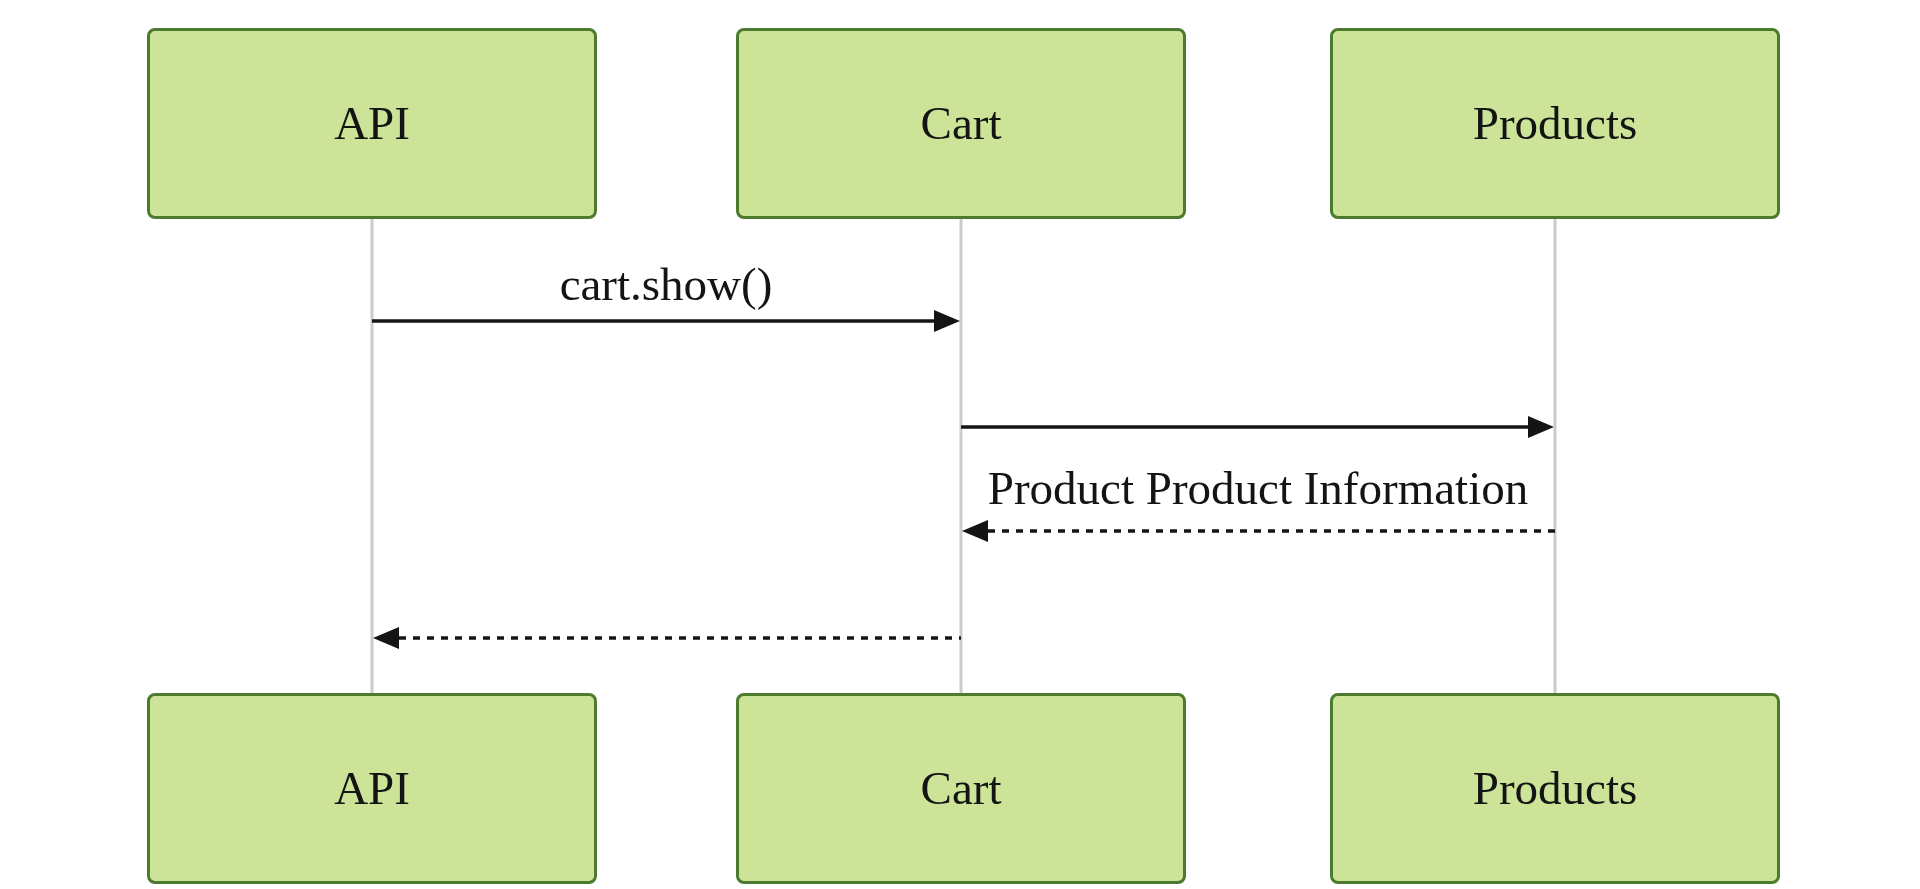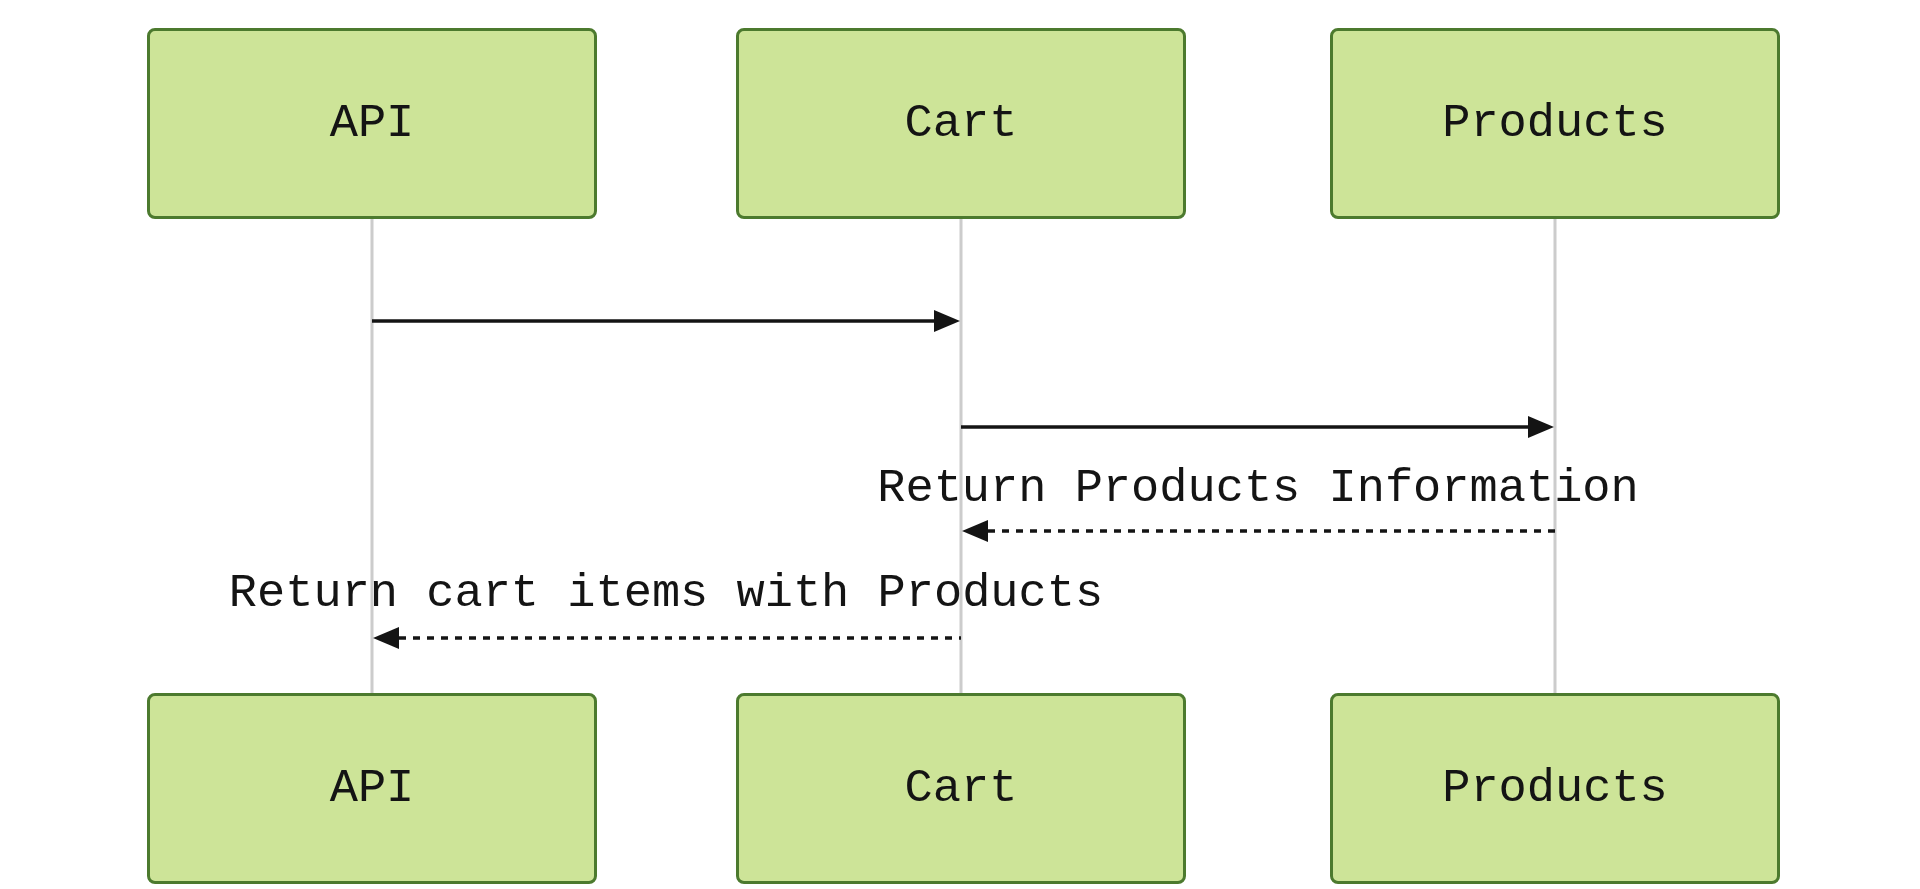--- a/index.html
+++ b/index.html
@@ -9,21 +9,21 @@
     --lifeline:#cccccc;
     --message-line:#141414;
     --text:#141414;
   }
   *{box-sizing:border-box;}
   body{margin:0;background:var(--background);}
   .canvas{
     position:relative;
     width:1920px;height:889px;
     background:var(--background);
-    font-family:Liberation Mono, monospace;
+    font-family:Liberation Serif, serif;
     color:var(--text);
     overflow:hidden;
   }
   .canvas svg{position:absolute;left:0;top:0;}
   .actor{
     position:absolute;
     width:450px;height:191px;
     background:var(--actor-fill);
     border:3px solid var(--actor-border);
     border-radius:8px;
@@ -82,16 +82,16 @@
   <div class="actor bottom" style="left:147px">
     <span class="actor-label">API</span>
   </div>
   <div class="actor bottom" style="left:736px">
     <span class="actor-label">Cart</span>
   </div>
   <div class="actor bottom" style="left:1330px">
     <span class="actor-label">Products</span>
   </div>
 
-  <div class="msg-label" style="left:1258px;top:465px">Return Products Information</div>
-  <div class="msg-label" style="left:666px;top:570px">Return cart items with Products</div>
+  <div class="msg-label" style="left:666px;top:261px">cart.show()</div>
+  <div class="msg-label" style="left:1258px;top:465px">Product Product Information</div>
 
 </div>
 
 </body></html>

